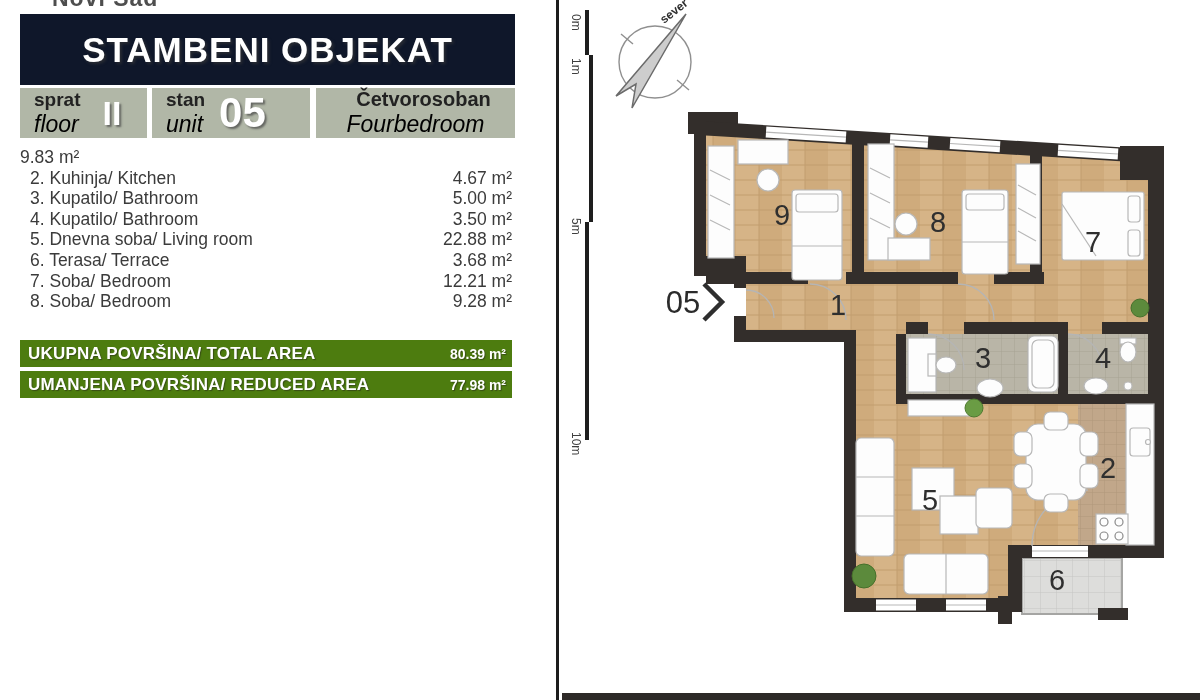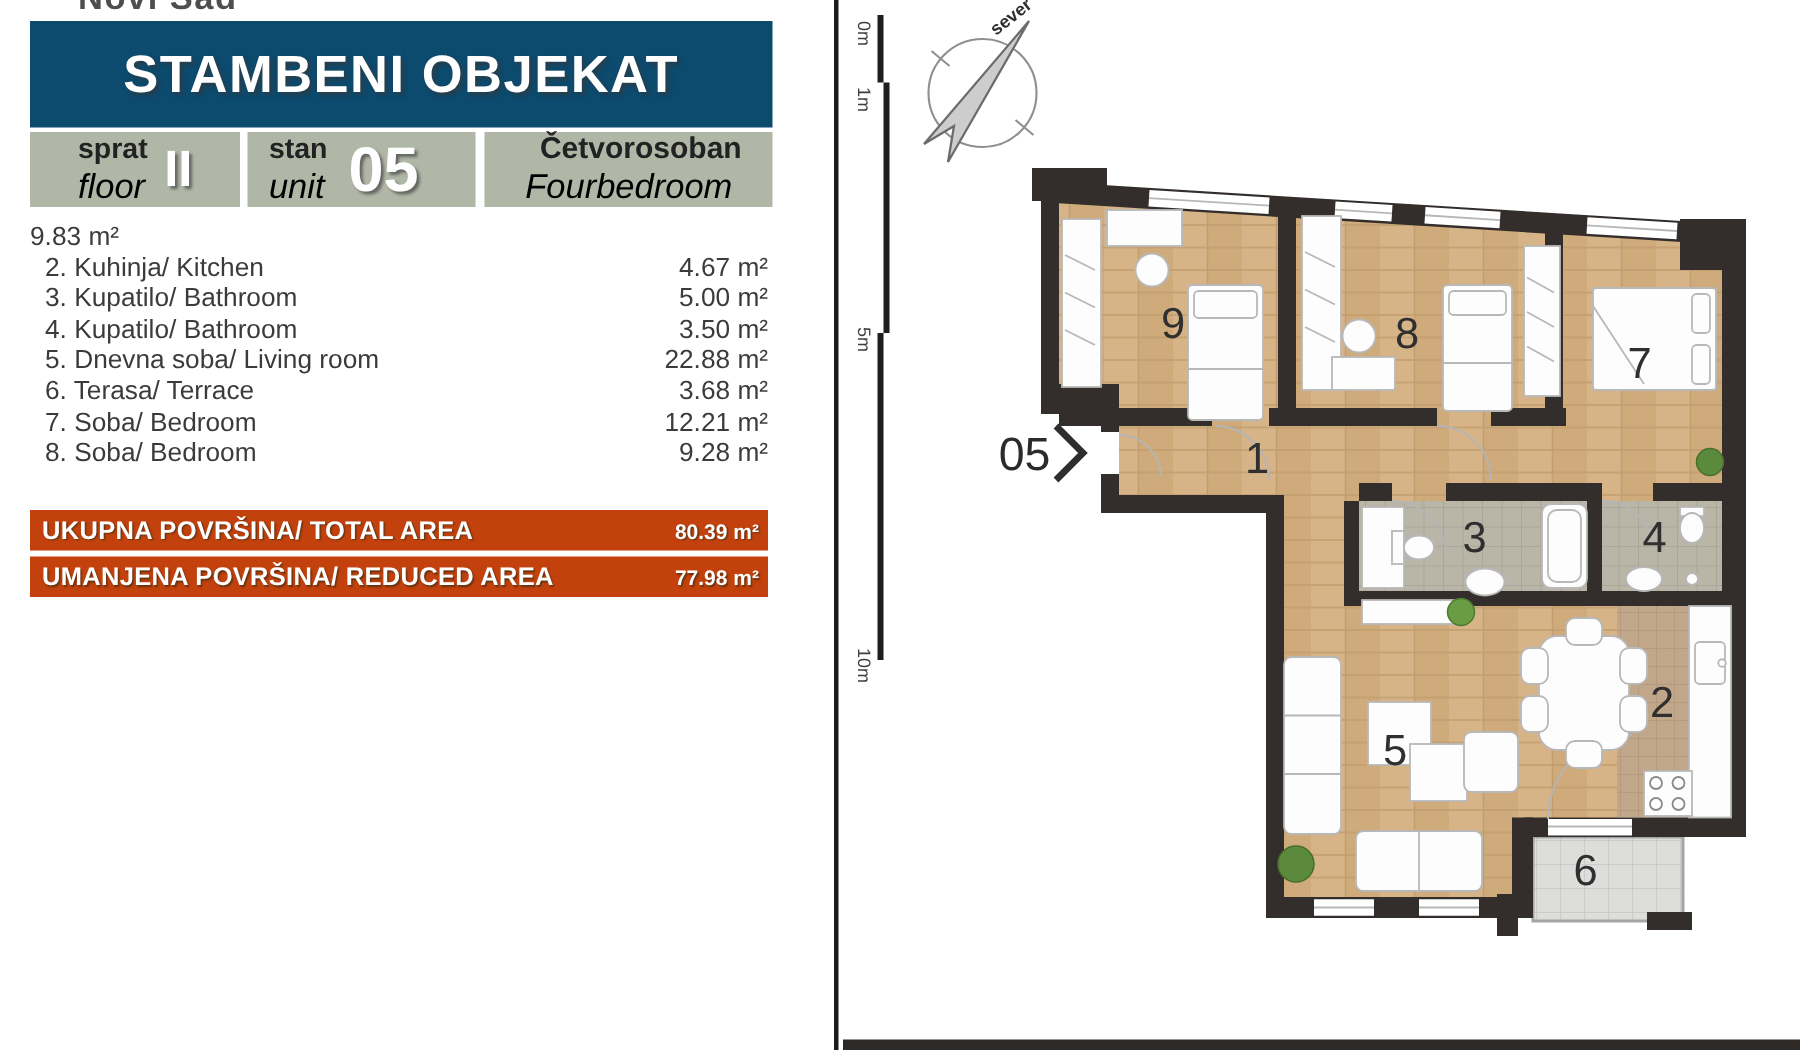--- a/index.html
+++ b/index.html
@@ -5,42 +5,42 @@
   html,body{margin:0;padding:0;}
   body{
     width:1200px;height:700px;overflow:hidden;position:relative;
     background:#ffffff;
     font-family:"Liberation Sans", sans-serif;
   }
   
   .left-panel{position:absolute;left:0;top:0;width:556px;height:700px;background:#fff;}
   .clipped-top{position:absolute;left:52px;top:-15px;height:26px;overflow:hidden;
     font-size:23px;font-weight:bold;color:#4e4e4e;letter-spacing:1px;}
-  .header-bar{position:absolute;left:20px;top:14px;width:495px;height:71px;background:#0c4a6e;
+  .header-bar{position:absolute;left:20px;top:14px;width:495px;height:71px;background:#0f172a;
     display:flex;align-items:center;justify-content:center;}
   .header-bar .t{color:#fff;font-size:35px;font-weight:bold;letter-spacing:1px;
     text-shadow:2px 2px 3px rgba(55,55,55,.65);}
   .info-row{position:absolute;left:20px;top:88px;width:495px;height:50px;display:flex;}
   .info-box{background:#b1b7a7;height:50px;display:flex;align-items:center;}
   .info-box .lbls{display:flex;flex-direction:column;justify-content:center;padding-left:14px;line-height:1.15;}
   .lab-b{font-size:19px;font-weight:bold;color:#222;}
   .lab-i{font-size:23px;font-style:italic;color:#000000;}
   .big-val{color:#fff;font-weight:bold;text-shadow:2px 2px 2px rgba(70,70,70,.7);}
-  .box-floor{width:127px;margin-right:5px;padding-left:18px;}
-  .box-floor .big-val{font-size:34px;margin-left:11px;}
+  .box-floor{width:127px;margin-right:5px;}
+  .box-floor .big-val{font-size:34px;margin-left:22px;}
   .box-unit{width:158px;margin-right:6px;}
   .box-unit .big-val{font-size:42px;margin-left:14px;}
   .box-type{width:199px;flex-direction:column;justify-content:center;align-items:center;line-height:1.15;}
   .box-type .lab-b{font-size:20px;margin-left:16px;}
   .room-list{position:absolute;left:20px;top:147px;width:492px;}
   .room-row{display:flex;justify-content:space-between;
     font-size:17.5px;color:#3b3b3b;line-height:20.6px;}
   .room-row .nm{padding-left:10px;}
   .total-bars{position:absolute;left:20px;top:340px;width:492px;}
-  .total-bar{height:27px;background:#c2410c;margin-bottom:4px;display:flex;
+  .total-bar{height:27px;background:#4d7c0f;margin-bottom:4px;display:flex;
     align-items:center;justify-content:space-between;}
   .total-bar .lbl{color:#fff;font-weight:bold;font-size:17px;padding-left:8px;
     text-shadow:1px 1px 1px rgba(40,45,25,.6);letter-spacing:.2px;}
   .total-bar .val{color:#fff;font-weight:bold;font-size:14px;padding-right:6px;
     text-shadow:1px 1px 1px rgba(40,45,25,.6);}
   
   .plan-wrap{position:absolute;left:555px;top:0;width:645px;height:700px;}
   svg text{font-family:"Liberation Sans", sans-serif;}
   .room-num{font-size:29px;fill:#2f2f2f;}
   .entr-num{font-size:31px;fill:#2b2b2b;}

